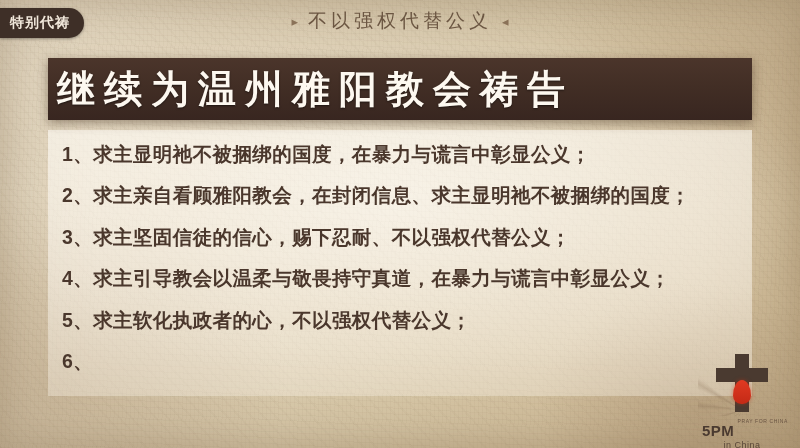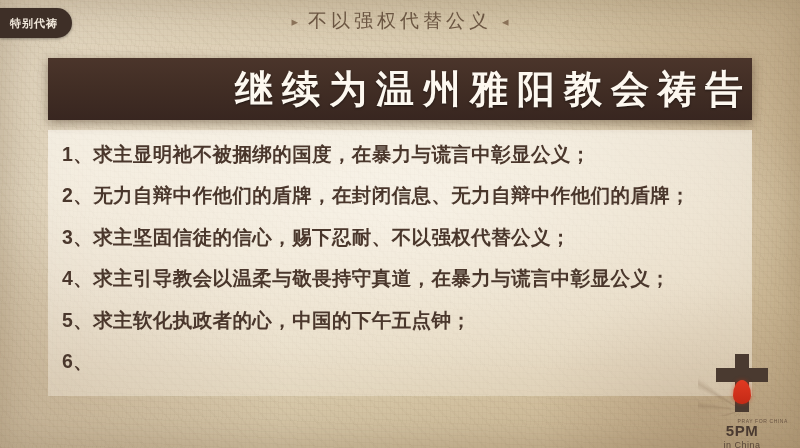--- a/index.html
+++ b/index.html
@@ -47,21 +47,21 @@
   .badge {
     position: absolute;
     left: 0;
     top: 8px;
     height: 30px;
     padding: 0 14px 0 10px;
     background: #3e2f27;
     color: #f2e9dc;
     display: flex;
     align-items: center;
-    font-size: 11px;
+    font-size: 14px;
     font-weight: bold;
     letter-spacing: 1px;
     border-radius: 0 16px 16px 0;
     box-shadow: 0 1px 3px rgba(0,0,0,0.35);
     z-index: 6;
   }
 
   
   .top-heading {
     position: absolute;
@@ -88,21 +88,21 @@
   .title-bar {
     position: absolute;
     top: 58px;
     left: 48px;
     width: 704px;
     height: 62px;
     background: linear-gradient(180deg, #4b352b 0%, #422e25 45%, #382620 100%);
     box-shadow: 0 3px 10px rgba(60,40,25,0.45);
     display: flex;
     align-items: center;
-    justify-content: flex-end;
+    justify-content: flex-start;
     z-index: 5;
   }
   .title-text {
     color: #fdf8f0;
     font-size: 38px;
     font-weight: bold;
     letter-spacing: 9px;
     text-indent: 9px;
     white-space: nowrap;
     text-shadow: 0 1px 2px rgba(0,0,0,0.5);
@@ -197,24 +197,24 @@
     top: 26px;
     transform: translateX(-50%);
     width: 18px;
     height: 24px;
     background: linear-gradient(180deg, #e03a22 0%, #c42a16 100%);
     border-radius: 50% 50% 45% 45% / 65% 65% 35% 35%;
     box-shadow: 0 0 4px rgba(200,50,20,0.5);
   }
   .logo .logo-text {
     position: absolute;
-    left: 0;
+    left: 8px;
     bottom: 2px;
     width: 96px;
-    text-align: center;
+    text-align: left;
     color: #4a3a30;
     font-size: 15px;
     font-weight: bold;
     line-height: 1.0;
     letter-spacing: 0.5px;
   }
   .logo .logo-sub {
     position: absolute;
     left: 0;
     bottom: -10px;
@@ -254,33 +254,33 @@
 
   <div class="content-panel"></div>
 
   <div class="list">
     <div class="list-item">
       <span class="num">1、</span>
       <span>求主显明祂不被捆绑的国度，在暴力与谎言中彰显公义；</span>
     </div>
     <div class="list-item">
       <span class="num">2、</span>
-      <span>无力自辩中作他们的盾牌，在封闭信息、无力自辩中作他们的盾牌；</span>
+      <span>求主亲自看顾雅阳教会，在封闭信息、求主显明祂不被捆绑的国度；</span>
     </div>
     <div class="list-item">
       <span class="num">3、</span>
       <span>求主坚固信徒的信心，赐下忍耐、不以强权代替公义；</span>
     </div>
     <div class="list-item">
       <span class="num">4、</span>
       <span>求主引导教会以温柔与敬畏持守真道，在暴力与谎言中彰显公义；</span>
     </div>
     <div class="list-item">
       <span class="num">5、</span>
-      <span>求主软化执政者的心，中国的下午五点钟；</span>
+      <span>求主软化执政者的心，不以强权代替公义；</span>
     </div>
     <div class="list-item">
       <span class="num">6、</span>
     </div>
   </div>
 
   <div class="logo">
     <div class="rays"></div>
     <div class="cross">
       <div class="v"></div>

